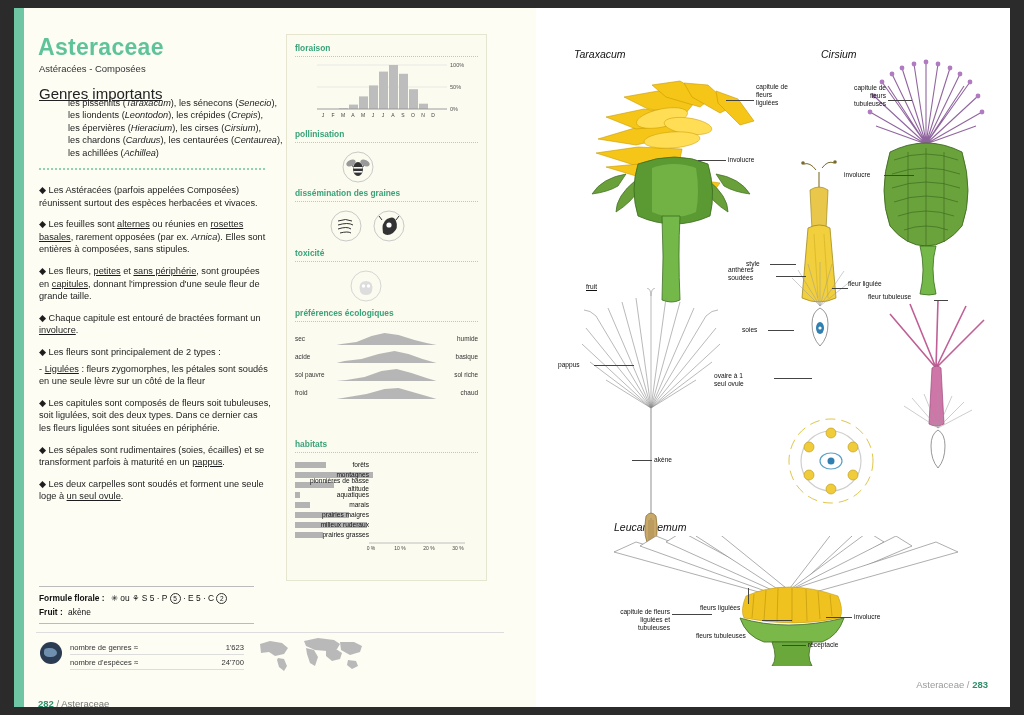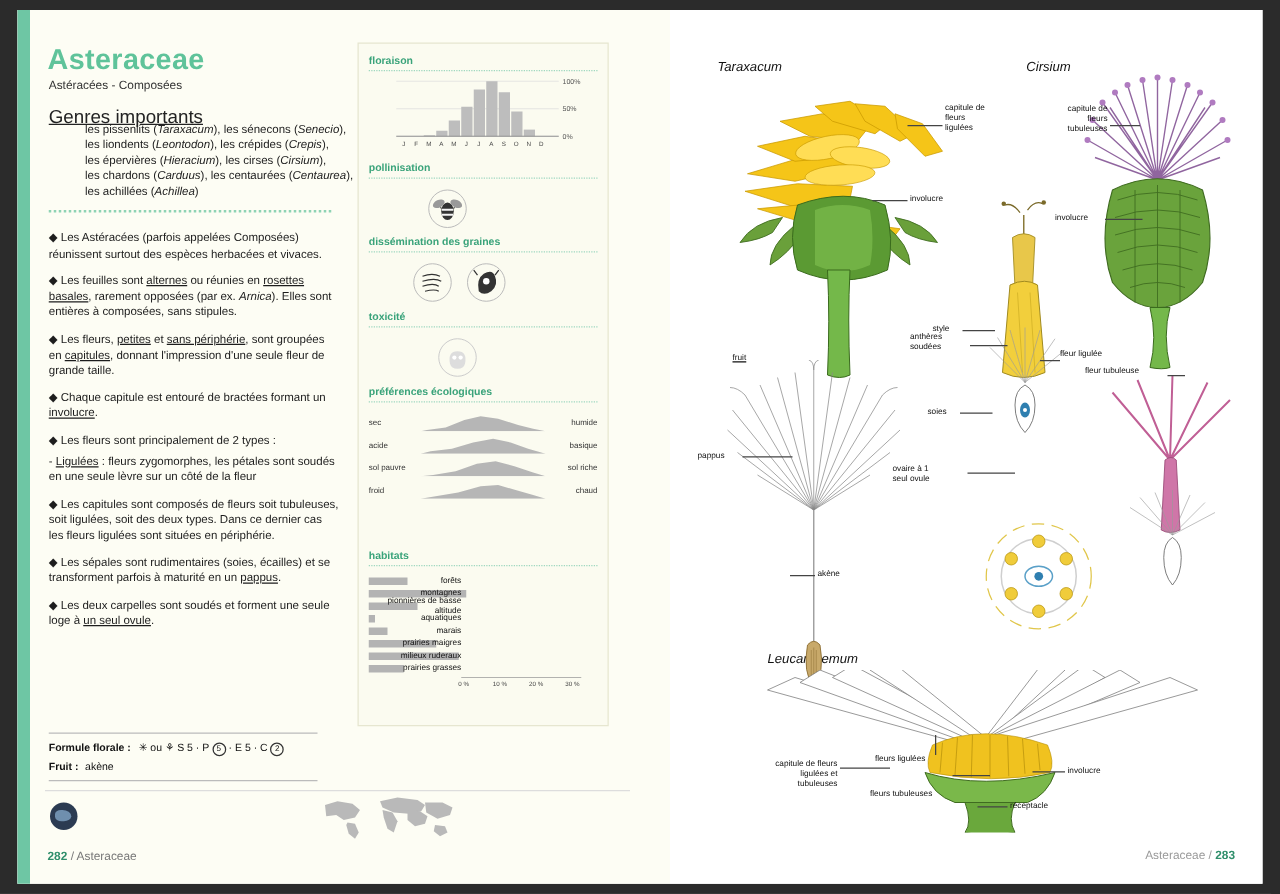--- a/index.html
+++ b/index.html
@@ -26,21 +26,21 @@
   .formula-box b{font-weight:bold;}
   .circled{display:inline-block;border:1px solid #333;border-radius:50%;width:9px;height:9px;line-height:9px;text-align:center;font-size:6.5px;}
 
   
   .foot-sep{position:absolute;left:22px;top:624px;width:468px;border-top:1px solid #ddd;}
   .globe{position:absolute;left:26px;top:634px;width:22px;height:22px;border-radius:50%;background:#2b3b52;overflow:hidden;}
   .globe:after{content:"";position:absolute;left:4px;top:6px;width:13px;height:9px;background:#6f8fae;border-radius:40% 60% 50% 45%;}
   .stats{position:absolute;left:56px;top:634px;font-size:7.6px;color:#333;line-height:11px;}
   .stats .row{display:flex;width:174px;justify-content:space-between;border-bottom:1px solid #ddd;padding-bottom:1px;}
   .worldmap{position:absolute;left:238px;top:628px;width:120px;height:36px;}
-  .pagenum-left{position:absolute;left:24px;top:672px;font-size:9.5px;color:#777;}
+  .pagenum-left{position:absolute;left:24px;top:690px;font-size:9.5px;color:#777;}
   .pagenum-left b{color:#2f8f6b;font-weight:bold;}
   .pagenum-right{position:absolute;right:22px;top:671px;font-size:9.5px;color:#9a9a9a;}
   .pagenum-right b{color:#2f8f6b;font-weight:bold;text-align:right;}
 
   
   .panel{position:absolute;left:272px;top:26px;width:199px;height:545px;background:#fbfbf0;border:1px solid #e6e6d0;}
   .panel h4{margin:0;padding:0;font-size:8.4px;color:#3aa37a;font-weight:bold;}
   .sec{position:absolute;left:8px;width:183px;}
   .secline{border-top:1.5px dotted #9ed8bf;margin-top:3px;}
   .axis-lab{font-size:5.6px;fill:#555;}
@@ -98,20 +98,30 @@
         <span style="margin-left:4px;">✳ ou ⚘ S 5 · P <span class="circled">5</span> · E 5 · C <span class="circled">2</span></span>
       </div>
       <div class="line" style="margin-top:3px;">
         <b>Fruit :</b>
         <span style="margin-left:3px;">akène</span>
       </div>
     </div>
 
     <div class="foot-sep"></div>
     <div class="globe"></div>
+    <div class="stats">
+      <div class="row">
+        <span>nombre de genres ≈</span>
+        <span>1'623</span>
+      </div>
+      <div class="row" style="margin-top:2px;">
+        <span>nombre d'espèces ≈</span>
+        <span>24'700</span>
+      </div>
+    </div>
 
     <svg class="worldmap" viewBox="0 0 120 36">
       <g fill="#b9b9b9">
         <path d="M8 8 l10-3 12 2 6 5 -4 6 -9 2 -6 -4 -8 1z"></path>
         <path d="M26 22 l6 1 3 7 -3 5 -5 -4 -2 -7z"></path>
         <path d="M52 5 l14-3 16 2 6 4 -3 5 -10 2 -12 -1 -9 -4z"></path>
         <path d="M54 12 l8 2 4 7 -3 9 -5 -3 -3 -9z"></path>
         <path d="M74 12 l10 1 6 4 -2 6 -8 2 -6 -5z"></path>
         <path d="M88 6 l14 0 8 4 -2 6 -10 3 -9 -5z"></path>
         <path d="M96 24 l8 1 2 5 -6 3 -5 -4z"></path>

